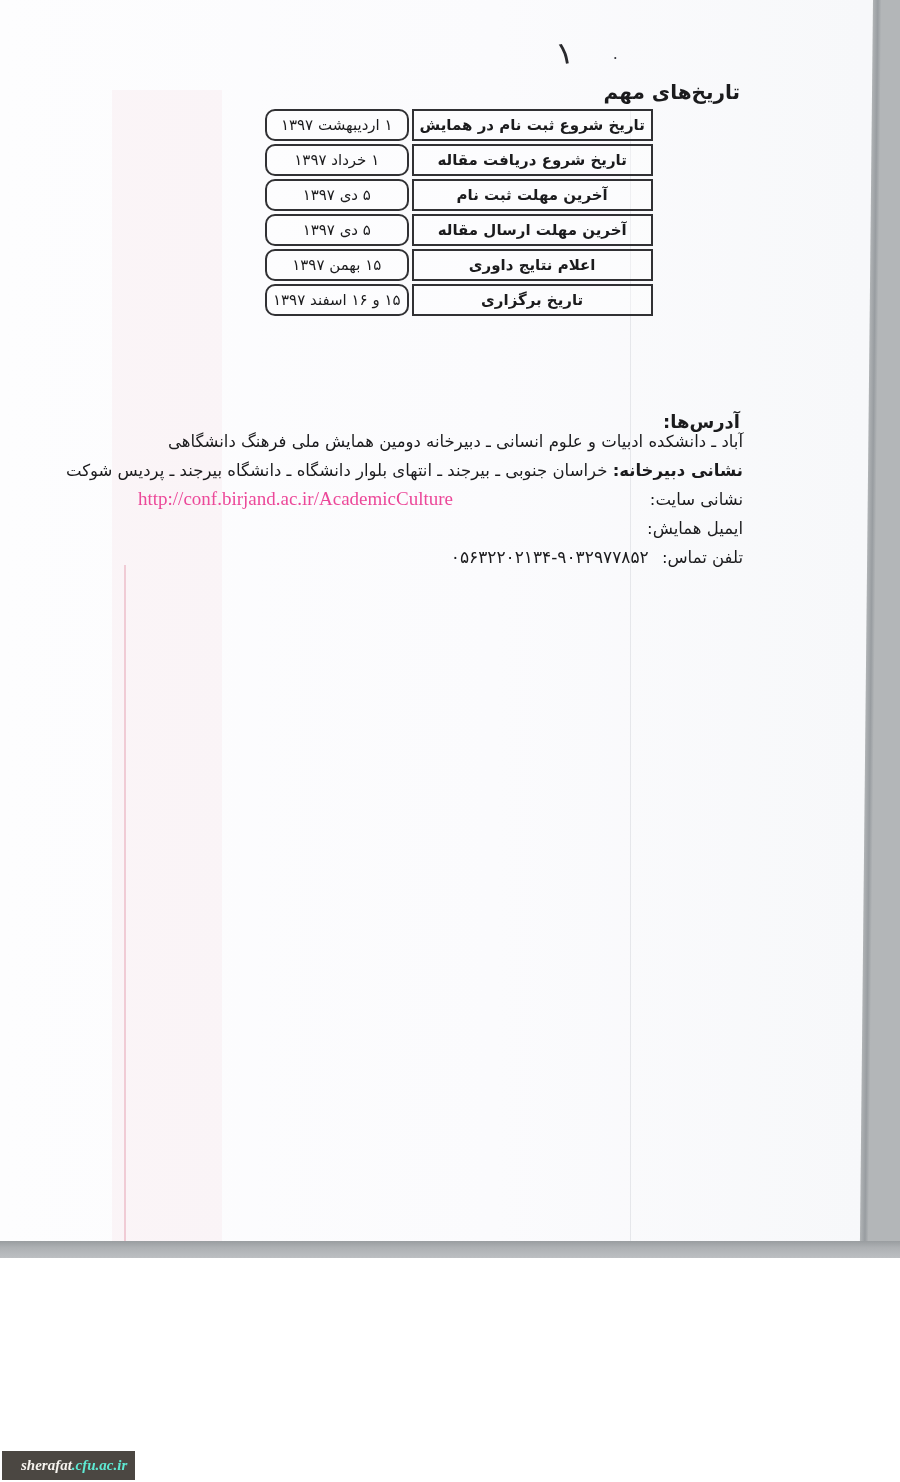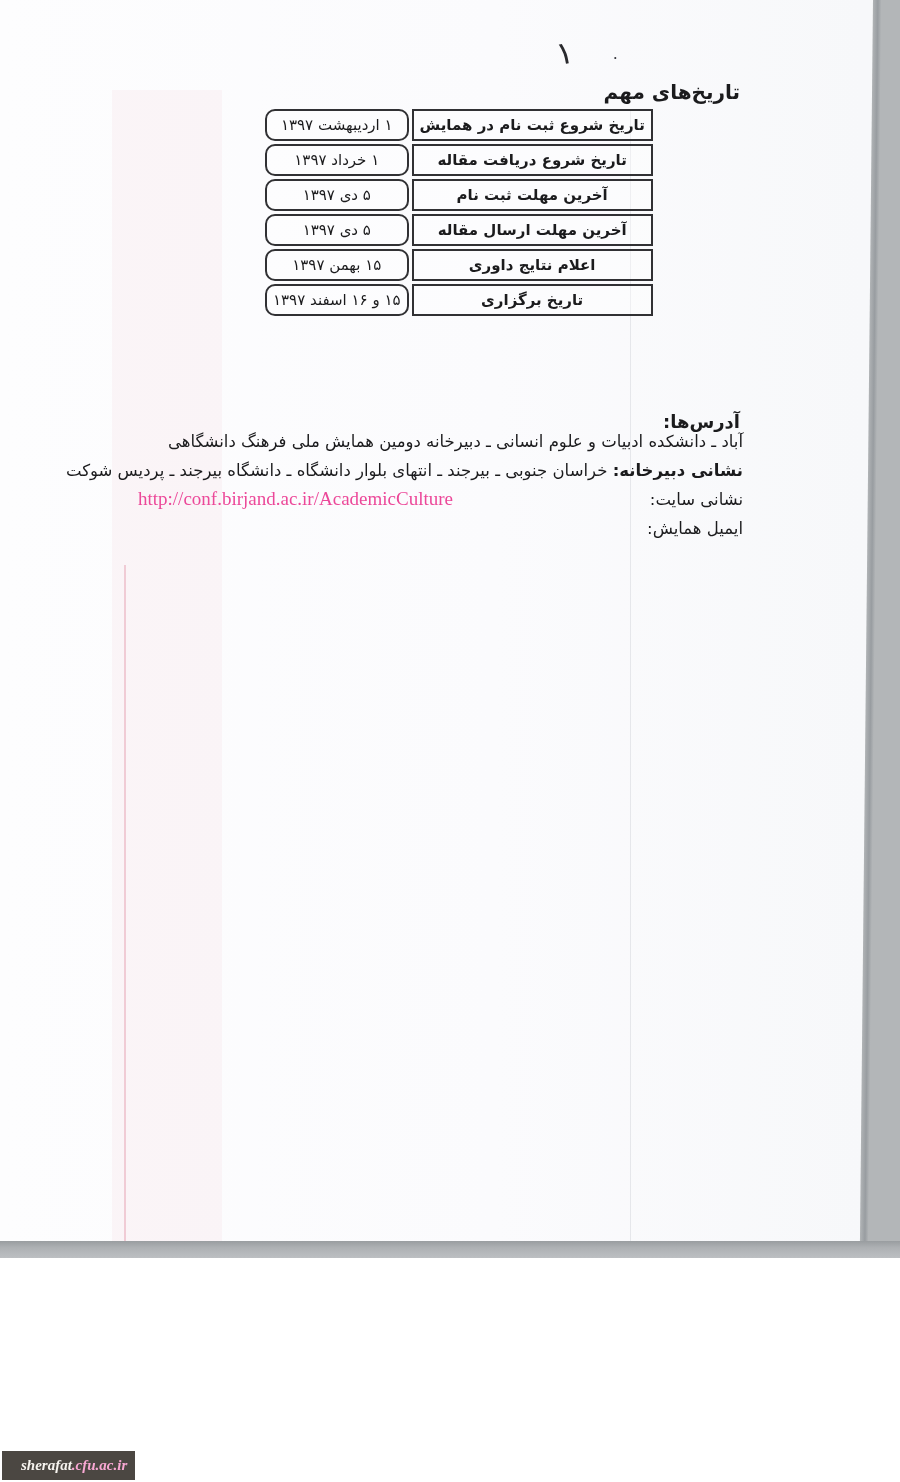--- a/index.html
+++ b/index.html
@@ -56,21 +56,21 @@
   .url-val{margin-left:50px;}
   .email-val{margin-left:45px;}
   .phone-num{display:inline-block;margin-right:8px;font-size:17px;letter-spacing:.5px;}
 
   
   .watermark{position:absolute;left:2px;top:1451px;height:29px;min-width:103px;
          background:#4b4742;display:flex;align-items:center;padding:0 8px 0 19px;
          box-sizing:border-box;font-family:"Liberation Serif","DejaVu Serif",serif;
          font-style:italic;font-weight:bold;font-size:15px;white-space:nowrap;}
   .wm-site{color:#f7f4ef;}
-  .wm-domain{color:#f9a8d4;}
+  .wm-domain{color:#5eead4;}
 </style>
 </head>
 <body>
 
 <div class="scan">
 
   <div class="paper"></div>
   <div class="artifact-pink-band"></div>
   <div class="artifact-pink-line"></div>
   <div class="artifact-gray-line"></div>
@@ -126,20 +126,24 @@
     <div class="addr-flex">
       <span>نشانی سایت:</span>
       <span class="latin url-val">http://conf.birjand.ac.ir/AcademicCulture</span>
     </div>
 
     <div class="addr-flex">
       <span>ایمیل همایش:</span>
     </div>
 
 
+    <div class="addr-line">
+      <span>تلفن تماس:</span>
+      <span class="phone-num">۰۵۶۳۲۲۰۲۱۳۴-۹۰۳۲۹۷۷۸۵۲</span>
+    </div>
 
   </div>
 
   <div class="watermark">
     <span class="wm-site">sherafat</span>
       <span class="wm-domain">.cfu.ac.ir</span>
   </div>
 
 </div>
 

